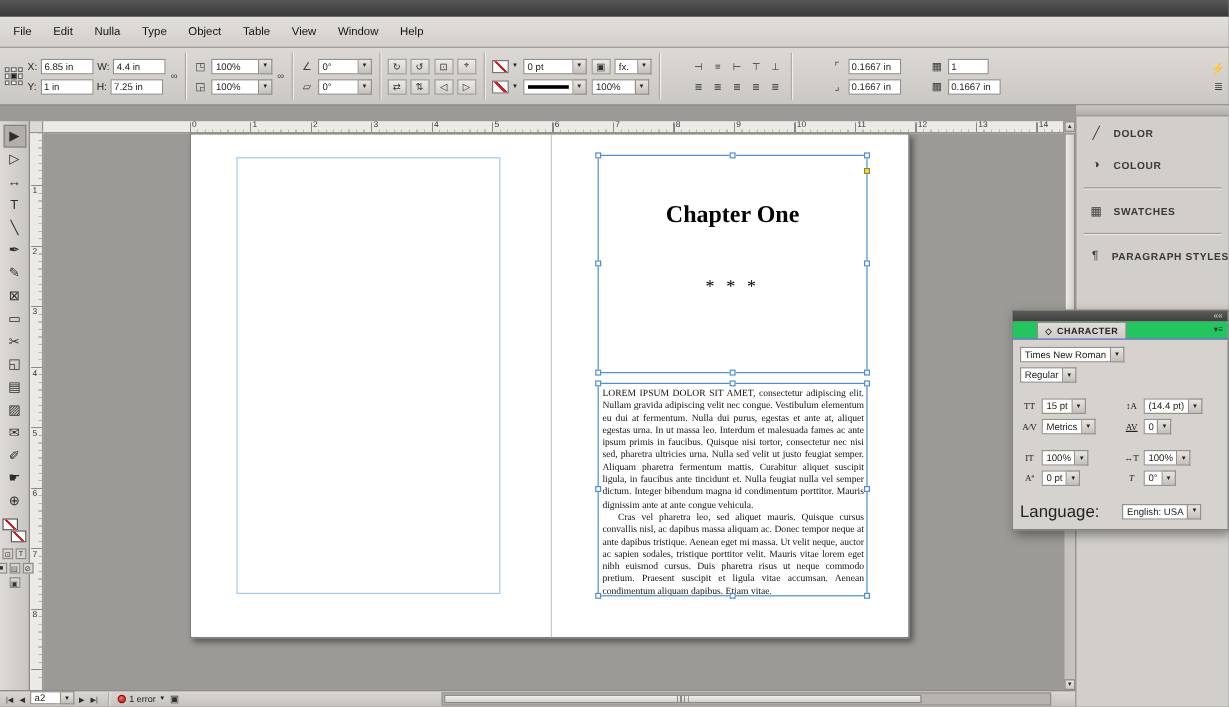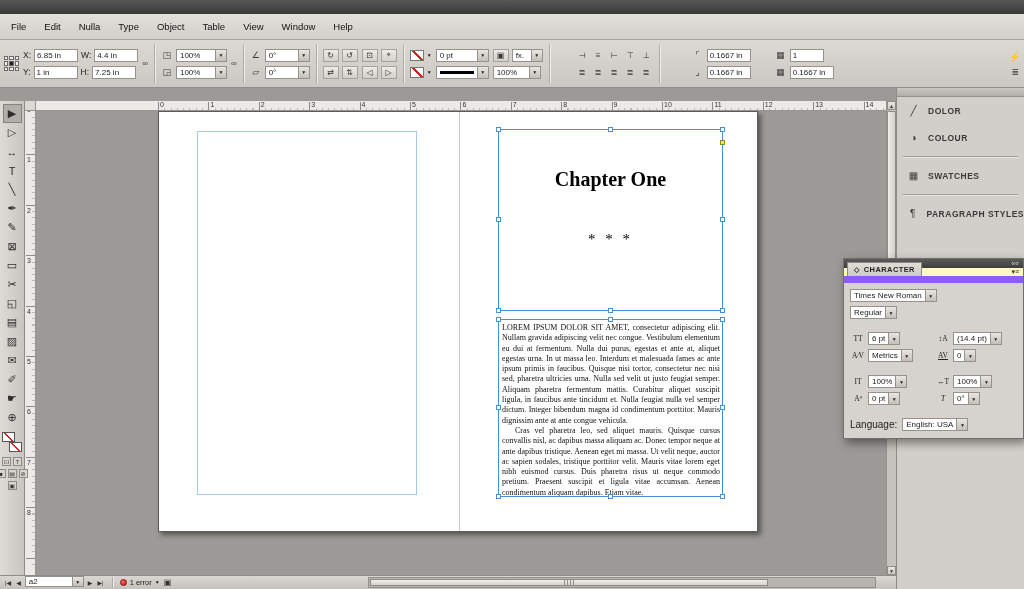--- a/index.html
+++ b/index.html
@@ -100,30 +100,30 @@
 .dock{position:absolute;left:896px;top:88px;width:128px;height:501px;background:#d2cfca;border-left:1px solid #8f8c88}
 .dock-drag{height:9px;background:linear-gradient(#cac7c2,#b1aea9);border-bottom:1px solid #94918d}
 .dock-item{height:27px;display:flex;align-items:center;gap:8px;padding-left:10px}
 .dock-icon{width:13px;font-size:10px;color:#3c3c3c;text-align:center}
 .dock-label{font-size:8.5px;font-weight:bold;letter-spacing:.5px;color:#3a3a3a;white-space:nowrap}
 .dock-sep{height:1px;background:#a19e99;margin:5px 6px;box-shadow:0 1px 0 #e8e6e2}
 
 
 .charpanel{position:absolute;left:843px;top:258px;width:181px;z-index:50;box-shadow:3px 4px 9px rgba(0,0,0,.45);border:1px solid #6f6f6f;background:#d6d3ce}
 .cpl-drag{height:9px;background:linear-gradient(#5b5b5b,#3e3e3e);display:flex;justify-content:flex-end;align-items:center;padding:0 4px;color:#ccc;font-size:7px;line-height:1}
-.cpl-tabs{height:15px;background:#fef9c3;display:flex;align-items:flex-end;padding-left:3px;border-bottom:7px solid #8b5cf6}
+.cpl-tabs{height:15px;background:#22c55e;display:flex;align-items:flex-end;padding-left:20px;border-bottom:1px solid #8b5cf6}
 .cpl-tab{height:14px;background:linear-gradient(#e0ddd8,#cfccc7);border:1px solid #8f8c88;border-bottom:none;font-size:7.5px;font-weight:bold;display:flex;align-items:center;gap:4px;padding:0 6px;color:#1f1f1f;letter-spacing:.4px}
 .cpl-diamond{font-size:7px}
 .cpl-menu{margin-left:auto;margin-right:4px;font-size:7px;color:#2d2d2d;align-self:center}
 .cpl-body{padding:6px 6px 7px;display:flex;flex-direction:column;gap:4px}
 .cpp-row{display:flex;align-items:center;gap:3px}
 .cpp-icon{width:16px;font-size:7.5px;color:#222;text-align:center;font-family:"Liberation Serif",serif;line-height:1}
 .half{flex:1;display:flex;align-items:center;gap:2px;min-width:0}
 .gaprow{height:5px}
-.lang-lbl{font-size:10px;color:#222;margin-right:2px}
+.lang-lbl{font-size:14px;color:#222;margin-right:16px}
 
 
 .statusbar{position:absolute;left:0;top:575px;width:896px;height:14px;background:linear-gradient(#dad7d2,#c5c2bd);border-top:1px solid #8f8c88;display:flex;align-items:center;gap:3px;padding:0 4px;font-size:7.5px}
 .sb-nav{font-size:6px;color:#2f2f2f;padding:0 1px}
 .err-dot{width:7px;height:7px;border-radius:50%;background:radial-gradient(circle at 35% 30%,#ff6a5e,#c01414);border:1px solid #801010}
 .hscroll{position:absolute;left:368px;top:1px;width:508px;height:11px;background:#b7b4af;border:1px solid #94918d}
 .hthumb{position:absolute;left:1px;top:1px;width:398px;height:7px;background:linear-gradient(#f0eeea,#d5d2cd);border:1px solid #8f8c88;display:flex;align-items:center;justify-content:center}
 .grip{width:10px;height:5px;background:repeating-linear-gradient(90deg,#8f8c88 0 1px,transparent 1px 3px)}
 </style>
 </head>
@@ -507,21 +507,21 @@
         <div class="combo" style="flex:1">
             <div class="combo-val">Regular</div>
             <div class="combo-btn">▼</div>
           </div>
       </div>
       <div class="gaprow"></div>
       <div class="cpp-row">
         <div class="half">
           <span class="cpp-icon">TT</span>
           <div class="combo" style="flex:1">
-              <div class="combo-val">6 pt</div>
+              <div class="combo-val">15 pt</div>
               <div class="combo-btn">▼</div>
             </div>
         </div>
         <div class="half">
           <span class="cpp-icon">↕A</span>
           <div class="combo" style="flex:1">
               <div class="combo-val">(14.4 pt)</div>
               <div class="combo-btn">▼</div>
             </div>
         </div>
@@ -583,21 +583,21 @@
             <div class="combo-btn">▼</div>
           </div>
       </div>
     </div>
   </div>
 
   <div class="statusbar">
     <span class="sb-nav">|◀</span>
     <span class="sb-nav">◀</span>
     <div class="combo">
-        <div class="combo-val" style="width:48px;height:11px">a2</div>
+        <div class="combo-val" style="width:26px;height:11px">a2</div>
         <div class="combo-btn" style="height:11px">▼</div>
       </div>
     <span class="sb-nav">▶</span>
     <span class="sb-nav">▶|</span>
     <div class="vsep" style="margin:1px 4px"></div>
     <span class="err-dot"></span>
     <span>1 error</span>
     <span class="caret">▼</span>
     <span class="sb-nav" style="font-size:8px">▣</span>
     <div class="hscroll">

